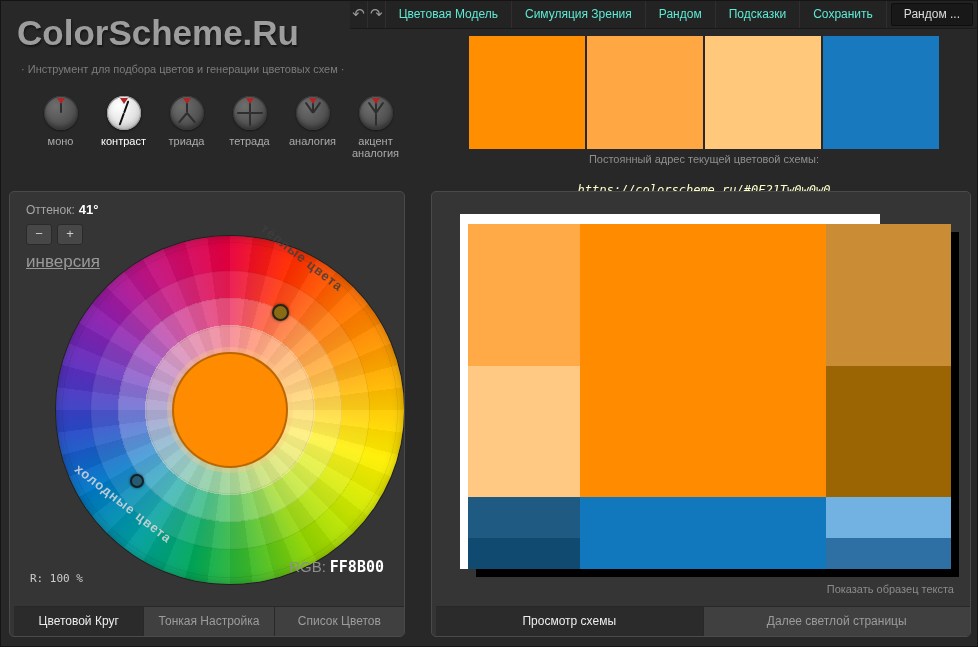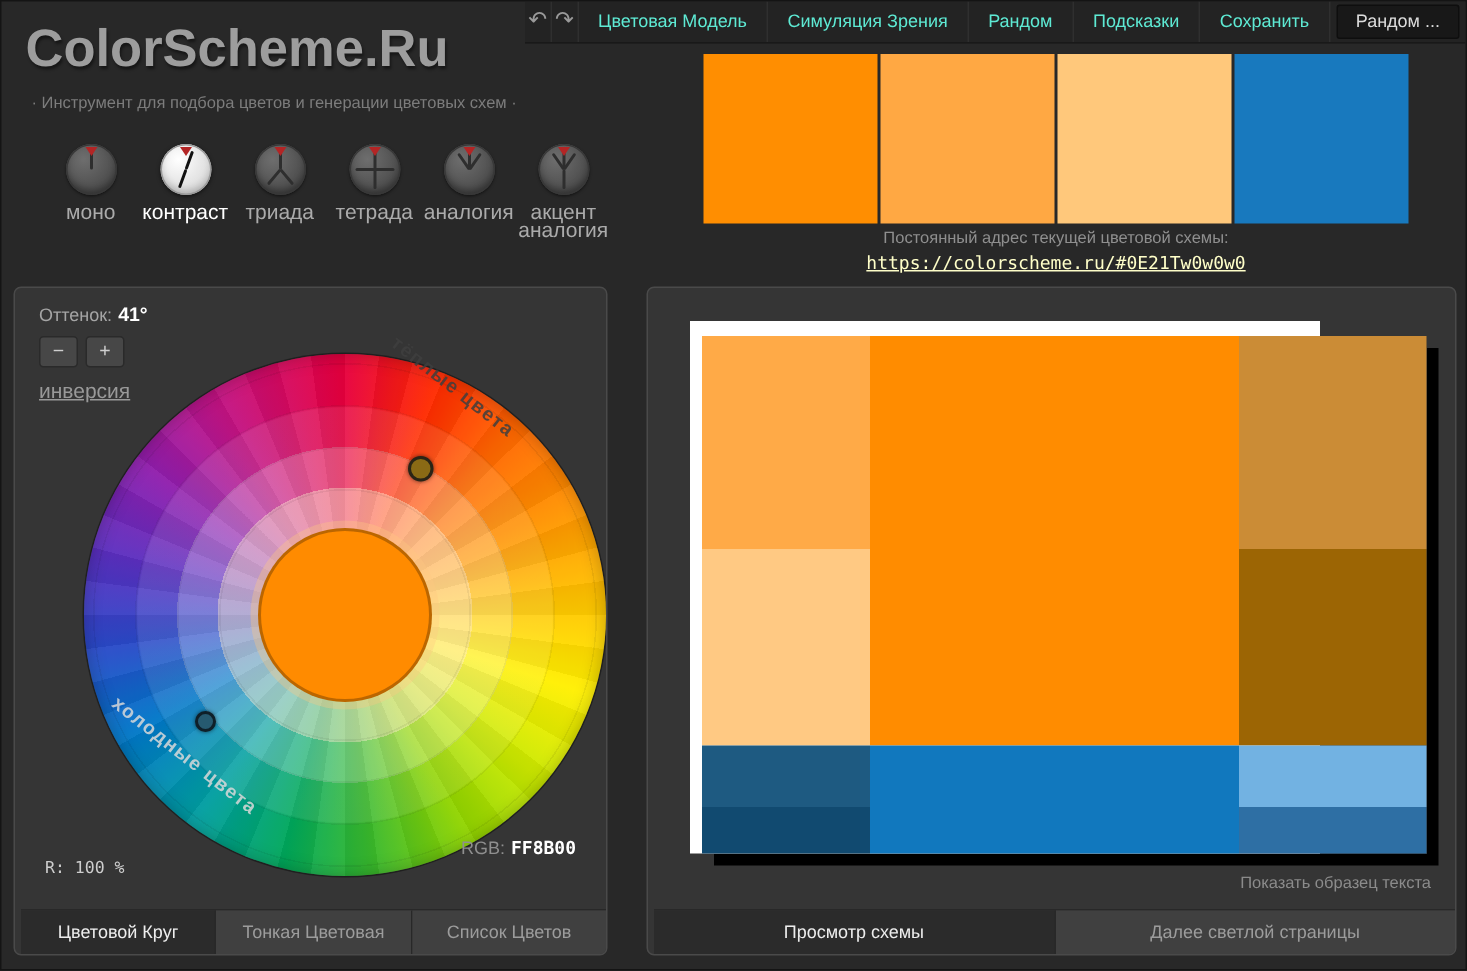--- a/index.html
+++ b/index.html
@@ -26,50 +26,50 @@
   .dial{position:relative;width:34px;height:34px;margin:0 auto;border-radius:50%;
         background:radial-gradient(circle at 35% 30%, #6e6e6e, #4b4b4b 72%);
         box-shadow:inset 0 0 0 1px #383838, inset 0 -3px 5px rgba(0,0,0,.35), 0 1px 2px rgba(0,0,0,.5);}
   .scheme.active .dial{background:radial-gradient(circle at 35% 30%, #ffffff, #d9d9d9 75%);
         box-shadow:inset 0 0 0 1px #9a9a9a, inset 0 -3px 5px rgba(0,0,0,.2), 0 1px 3px rgba(0,0,0,.6);}
   .needle{position:absolute;left:16px;top:4px;width:2px;height:13px;background:#2e2e2e;
           transform-origin:1px 13px;border-radius:1px;}
   .scheme.active .needle{background:#111;}
   .tick{position:absolute;left:13px;top:2px;width:0;height:0;
         border-left:4px solid transparent;border-right:4px solid transparent;border-top:6px solid #b32525;}
-  .scheme-label{margin-top:5px;font-size:14px;line-height:12px;color:#ababab;}
+  .scheme-label{margin-top:5px;font-size:11px;line-height:12px;color:#ababab;}
   .scheme.active .scheme-label{color:#ffffff;}
 
   
   .swatches{position:absolute;left:468px;top:35px;display:flex;gap:2px;}
   .swatch{width:116px;height:113px;cursor:pointer;}
   .permalink{position:absolute;left:468px;top:152px;width:470px;text-align:center;}
   .permalink-label{font-size:11px;color:#8f8f8f;}
-  .permalink-url{display:inline-block;margin-top:3px;font-size:12px;color:#ffffc9;
-                 text-decoration:underline;font-family:"DejaVu Sans Mono",monospace;cursor:pointer;}
+  .permalink-url{display:inline-block;margin-top:18px;font-size:12px;color:#ffffc9;
+                 text-decoration:underline;font-family:"DejaVu Sans Mono",monospace;cursor:pointer;font-style:italic;}
 
   
   .panel{position:absolute;top:190px;height:446px;background:#353535;border:1px solid #4a4a4a;
          border-radius:5px;box-sizing:border-box;overflow:hidden;}
   .panel-left{left:8px;width:396px;text-decoration:underline;}
   .panel-right{left:430px;width:540px;text-decoration:underline;}
 
   .tabs{position:absolute;left:4px;right:0;bottom:0;height:29px;display:flex;border-top:1px solid #282828;}
   .tab{flex:1;line-height:29px;text-align:center;font-size:12px;color:#9c9c9c;background:#404040;
        border-right:1px solid #282828;cursor:pointer;white-space:nowrap;overflow:hidden;}
   .tab:last-child{border-right:none;}
   .tab.active{background:#2b2b2b;color:#ededed;}
 
   
   .hue-row{position:absolute;left:16px;top:10px;font-size:12px;color:#a5a5a5;}
   .hue-value{color:#ffffff;font-weight:bold;font-size:13px;margin-left:4px;}
   .step-btns{position:absolute;left:16px;top:32px;display:flex;gap:5px;}
   .step-btn{width:24px;height:19px;background:#474747;border:1px solid #2a2a2a;border-radius:3px;
             color:#cfcfcf;font-size:13px;line-height:17px;text-align:center;cursor:pointer;}
-  .invert-link{position:absolute;left:16px;top:60px;font-size:14px;color:#999999;
+  .invert-link{position:absolute;left:16px;top:60px;font-size:17px;color:#999999;
                text-decoration:underline;cursor:pointer;}
 
   .wheel-wrap{position:absolute;left:46px;top:44px;width:348px;height:348px;}
   .wheel{position:absolute;inset:0;border-radius:50%;cursor:pointer;
     background:
       radial-gradient(circle, rgba(255,240,220,.95) 0 55px, rgba(255,240,220,.6) 55px 85px,
                       rgba(255,255,255,.3) 85px 112px, rgba(255,255,255,.1) 112px 138px, rgba(255,255,255,0) 140px),
       conic-gradient(from 0deg,
         #e8003d, #ff2a00 6%, #ff6a00 12%, #ff9400 18%, #ffc400 24%, #fff000 30%,
         #cdea00 36%, #8fd400 42%, #3cba2a 48%, #00a85c 54%, #009fa0 60%,
@@ -85,21 +85,21 @@
   .warm-label{position:absolute;left:196px;top:14px;transform:rotate(38deg);font-size:13px;
               font-weight:bold;letter-spacing:1px;color:rgba(62,62,62,.85);white-space:nowrap;}
   .cold-label{position:absolute;left:8px;top:260px;transform:rotate(38deg);font-size:13px;
               font-weight:bold;letter-spacing:1px;color:rgba(216,216,216,.85);white-space:nowrap;}
   .marker{position:absolute;border-radius:50%;cursor:pointer;box-shadow:0 0 3px rgba(0,0,0,.6);}
   .marker-primary{left:216px;top:68px;width:13px;height:13px;background:#8a6a15;border:2px solid #2a2416;}
   .marker-secondary{left:74px;top:238px;width:10px;height:10px;background:#265a70;border:2px solid #0f2029;}
 
   .rgb-percents{position:absolute;left:20px;top:354px;font-family:"DejaVu Sans Mono",monospace;
                 font-size:11px;line-height:13px;color:#cdcdcd;white-space:pre;}
-  .rgb-hex{position:absolute;right:20px;top:366px;font-size:12px;color:#8f8f8f;}
+  .rgb-hex{position:absolute;right:20px;top:366px;font-size:15px;color:#8f8f8f;}
   .rgb-hex .val{color:#ffffff;font-weight:bold;font-family:"DejaVu Sans Mono",monospace;margin-left:4px;}
 
   
   .sheet-back{position:absolute;left:28px;top:22px;width:420px;height:355px;background:#ffffff;}
   .sheet-blocks{position:absolute;left:36px;top:32px;width:483px;height:345px;box-shadow:8px 8px 0 #000000;}
   .blk{position:absolute;}
   .blk-left-top{left:0;top:0;width:112px;height:142px;}
   .blk-left-bottom{left:0;top:142px;width:112px;height:131px;}
   .blk-center{left:112px;top:0;width:246px;height:273px;}
   .blk-right-top{left:358px;top:0;width:125px;height:142px;}
@@ -221,21 +221,21 @@
       <div>R: 100 %</div>
       <div>G:  55 %</div>
       
     </div>
     <div class="rgb-hex">
       <span>RGB:</span><span class="val">FF8B00</span>
     </div>
 
     <div class="tabs">
       <div class="tab active">Цветовой Круг</div>
-      <div class="tab">Тонкая Цветовая</div>
+      <div class="tab">Тонкая Настройка</div>
       <div class="tab">Список Цветов</div>
     </div>
   </div>
 
   <div class="panel panel-right">
     <div class="sheet-back"></div>
     <div class="sheet-blocks">
       <div class="blk blk-left-top" style="background: rgb(255, 170, 71);"></div>
       <div class="blk blk-left-bottom" style="background: rgb(255, 201, 131);"></div>
       <div class="blk blk-center" style="background: rgb(255, 140, 0);"></div>

